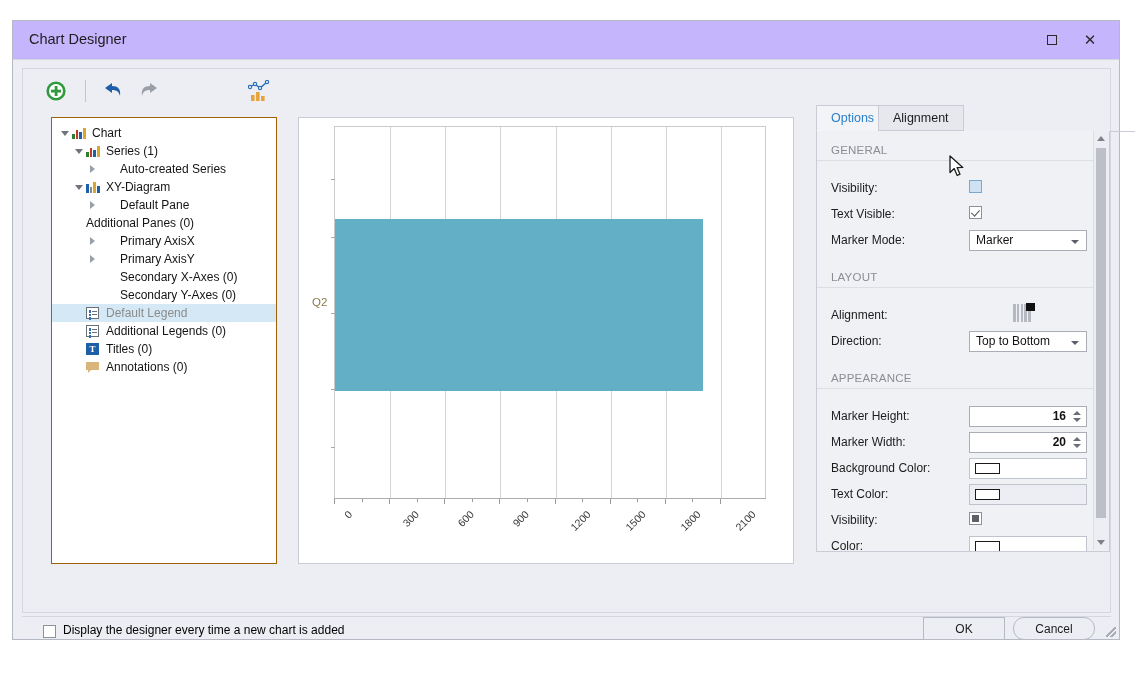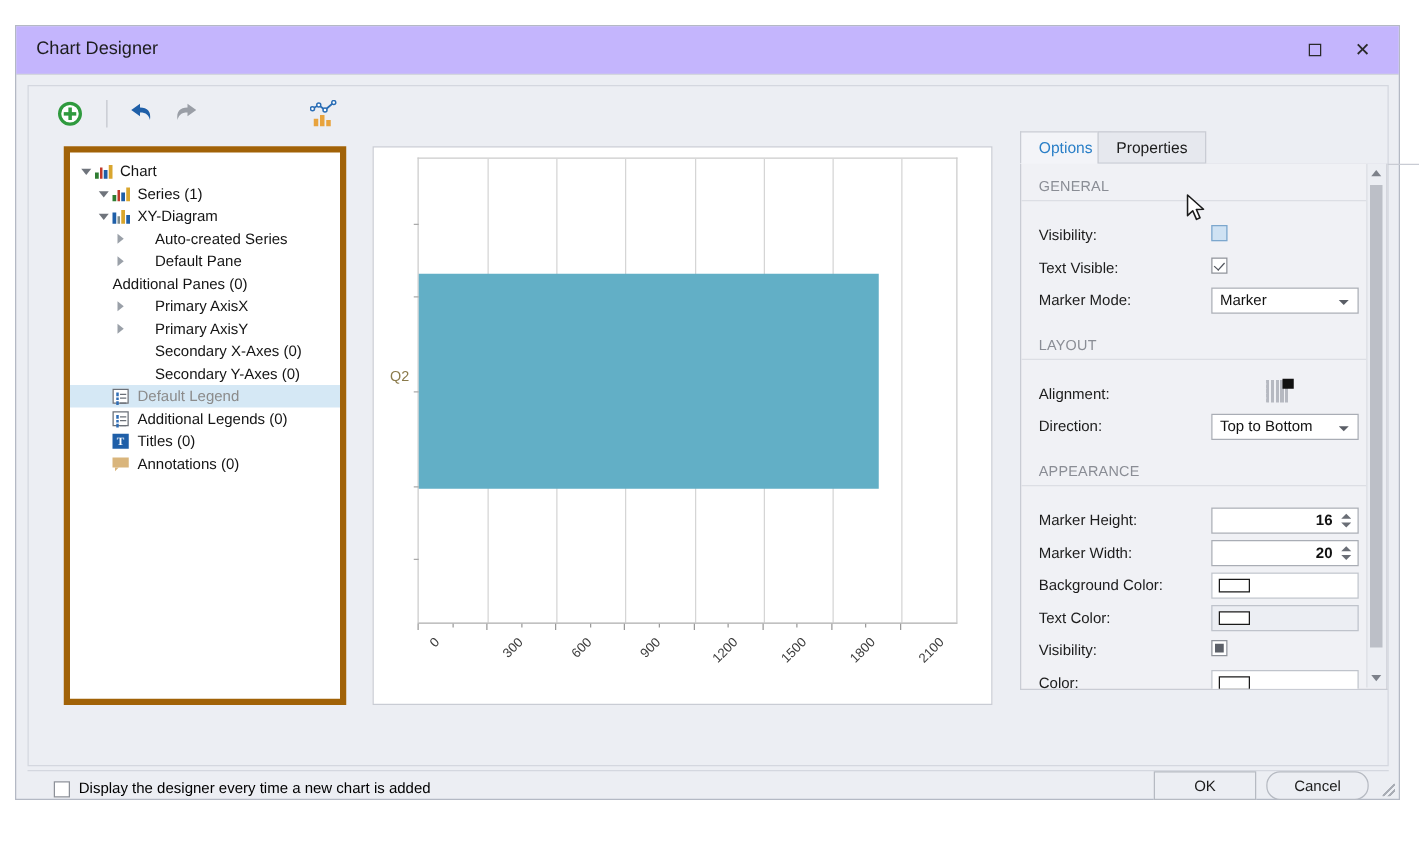--- a/index.html
+++ b/index.html
@@ -82,21 +82,21 @@
     width: 1px; height: 22px;
     background: #c2c5cd;
   }
 
   
   #treepanel {
     position: absolute;
     left: 28px; top: 48px;
     width: 226px; height: 447px;
     background: #ffffff;
-    border: 5px solid #a16207;
+    border: 1px solid #a16207;
     box-sizing: border-box;
     overflow: hidden;
   }
   .tnode {
     position: relative;
     height: 18px;
     display: flex;
     align-items: center;
     font-size: 12px;
     color: #141414;
@@ -534,35 +534,35 @@
         </div>
         <div class="tnode" style="padding-left: 20px; margin-top: 0px;">
           <span class="expander">
             <span class="arrow-down"></span>
           </span>
           <span class="ticon">
             <span class="bars"><i style="background: rgb(47, 125, 50); height: 5px;"></i><i style="background: rgb(192, 57, 43); height: 9px;"></i><i style="background: rgb(31, 95, 168); height: 7px;"></i><i style="background: rgb(217, 166, 46); height: 11px;"></i></span>
           </span>
           <span>Series (1)</span>
         </div>
+        <div class="tnode" style="padding-left: 34px; margin-top: 0px;">
+          <span class="expander">
+            <span class="arrow-right"></span>
+          </span>
+          <span class="ticon"></span>
+          <span>Auto-created Series</span>
+        </div>
         <div class="tnode" style="padding-left: 20px; margin-top: 0px;">
           <span class="expander">
             <span class="arrow-down"></span>
           </span>
           <span class="ticon">
             <span class="bars"><i style="background: rgb(31, 95, 168); height: 9px;"></i><i style="background: rgb(127, 140, 141); height: 6px;"></i><i style="background: rgb(217, 166, 46); height: 11px;"></i><i style="background: rgb(31, 95, 168); height: 7px;"></i></span>
           </span>
           <span>XY-Diagram</span>
-        </div>
-        <div class="tnode" style="padding-left: 34px; margin-top: 0px;">
-          <span class="expander">
-            <span class="arrow-right"></span>
-          </span>
-          <span class="ticon"></span>
-          <span>Auto-created Series</span>
         </div>
         <div class="tnode" style="padding-left: 34px; margin-top: 0px;">
           <span class="expander">
             <span class="arrow-right"></span>
           </span>
           <span class="ticon"></span>
           <span>Default Pane</span>
         </div>
         <div class="tnode" style="margin-top: 0px;">
           <span class="expander"></span>
@@ -676,21 +676,21 @@
         <div class="xtick" style="left: 365.857px; top: 381px;"></div>
         <div class="xtick minor" style="left: 393.429px; top: 381px;"></div>
         <div class="xlabel" style="left: 371.857px; top: 390px;">1800</div>
         <div class="xtick" style="left: 421px; top: 381px;"></div>
         <div class="xlabel" style="left: 427px; top: 390px;">2100</div>
       </div>
 
     <div id="optpanel">
       <div id="tabstrip">
         <div class="tab active">Options</div>
-        <div class="tab inactive">Properties</div>
+        <div class="tab inactive">Alignment</div>
       </div>
 
       <div id="optbody">
 
         <div class="sect-hdr" style="top:8px">GENERAL</div>
         <div class="row-label" style="top:50px">Visibility:</div>
         <div class="ck hover" style="left:152px; top:49px"></div>
         <div class="row-label" style="top:76px">Text Visible:</div>
         <div class="ck checked" style="left:152px; top:75px"></div>
         <div class="row-label" style="top:102px">Marker Mode:</div>

